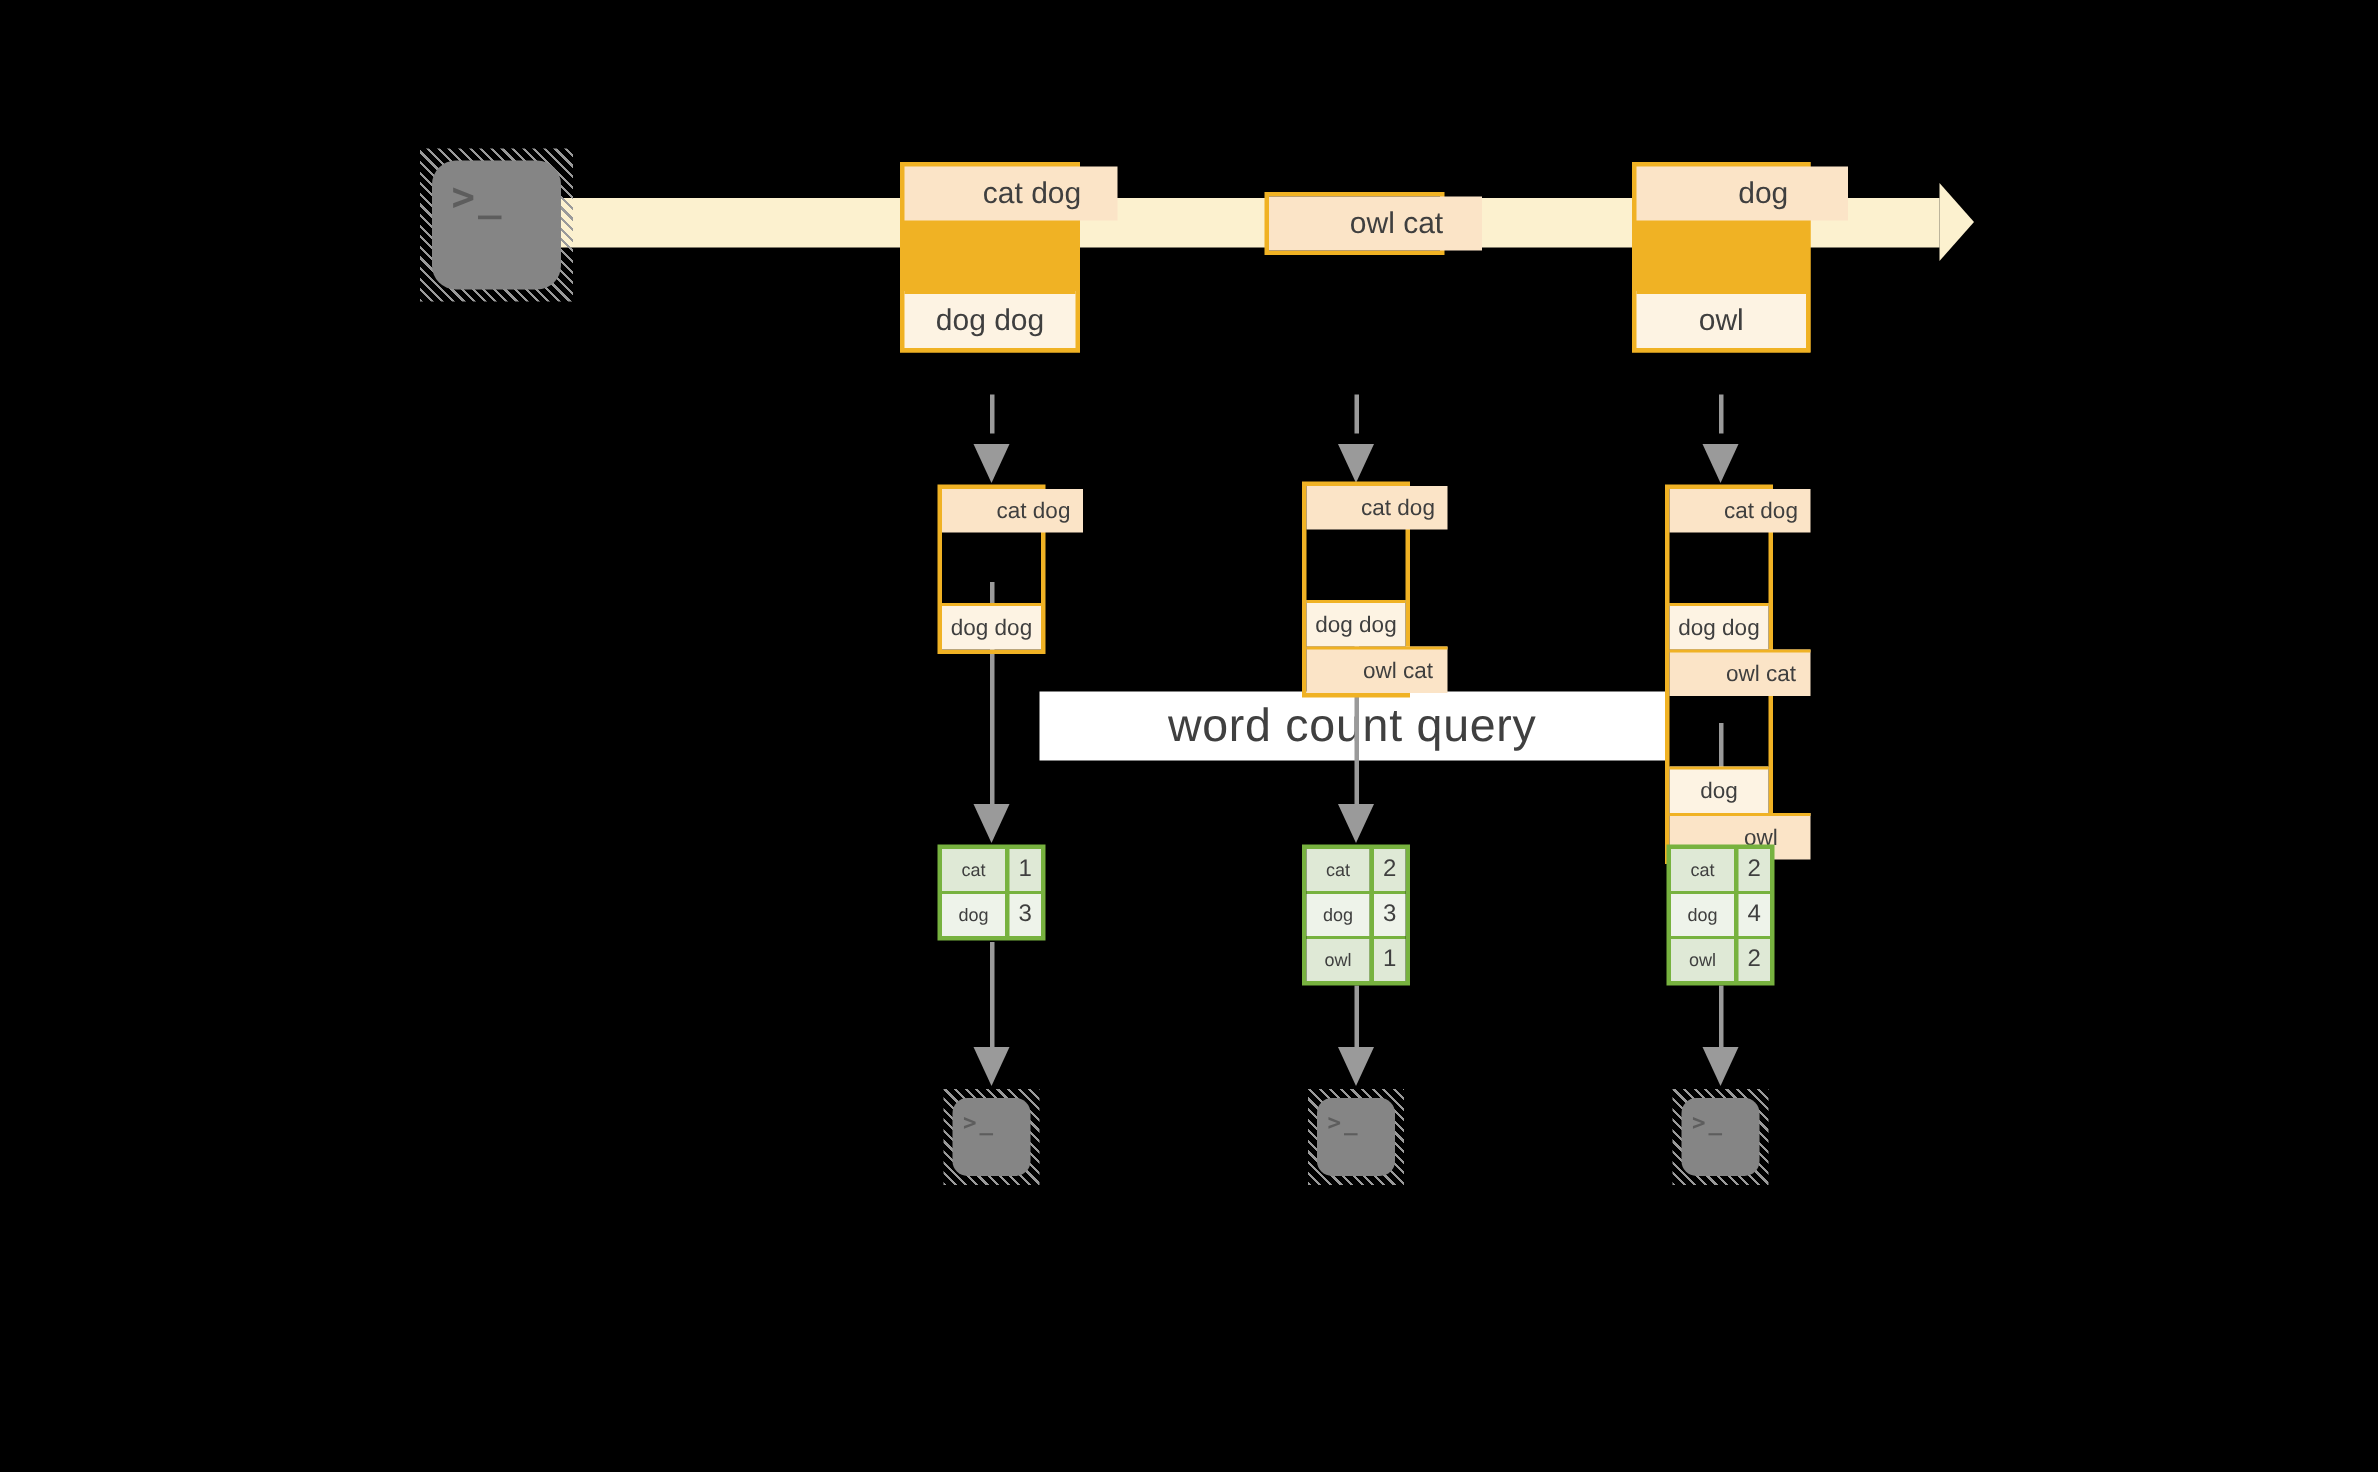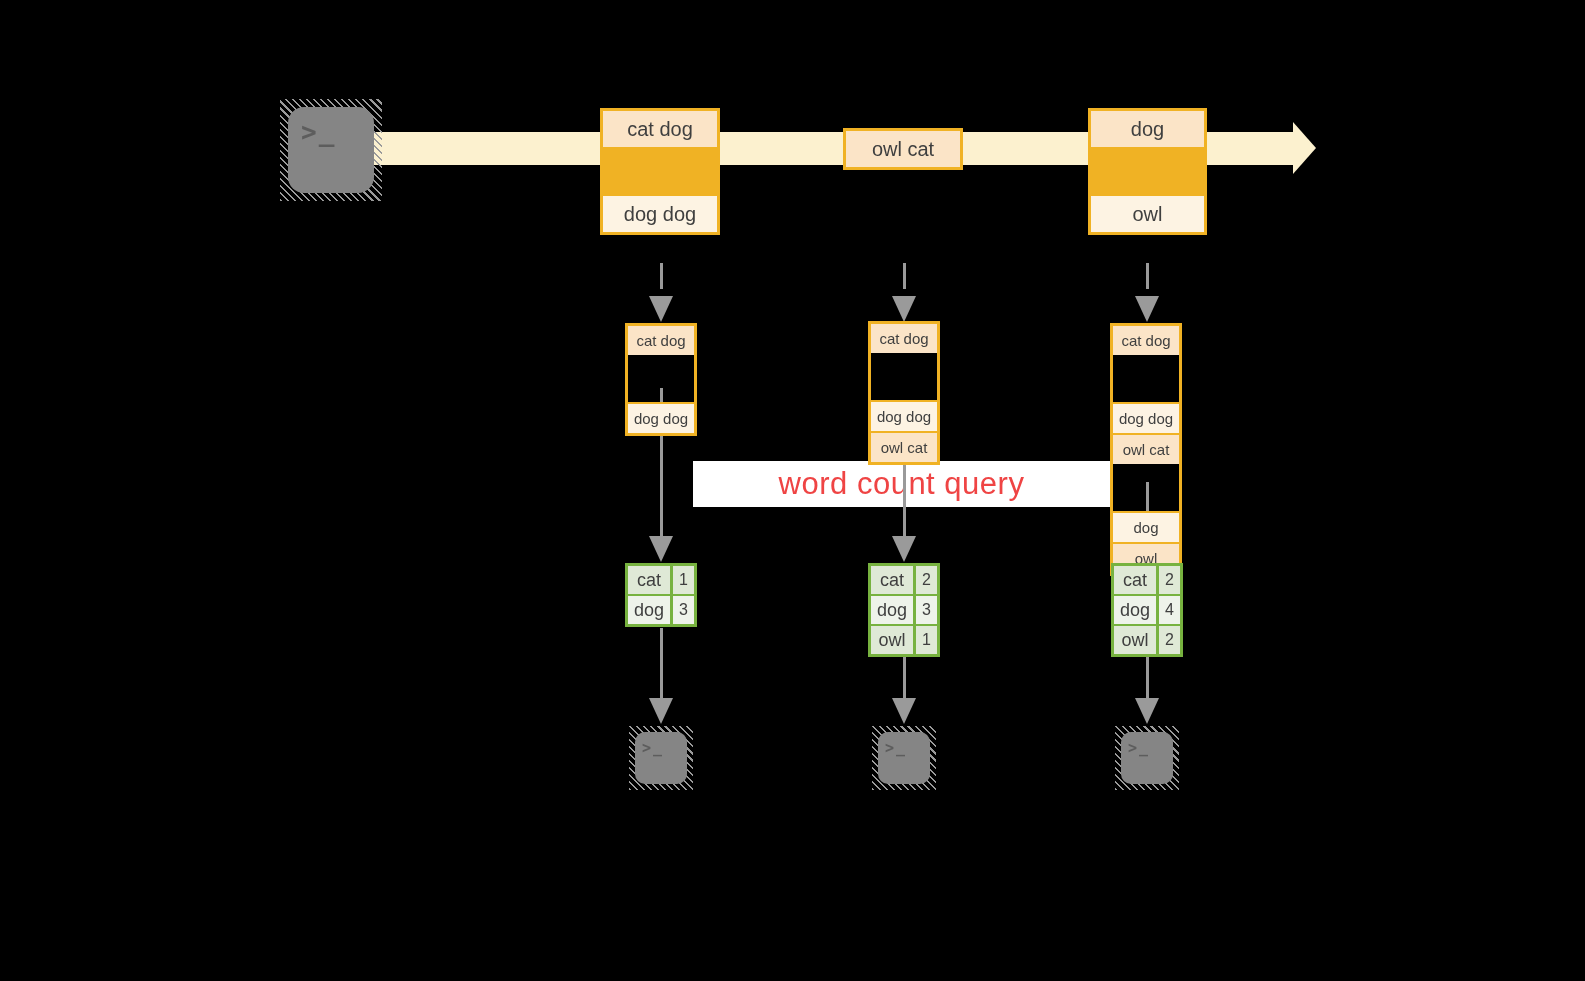--- a/index.html
+++ b/index.html
@@ -29,43 +29,43 @@
   .batch-row{width:100%;height:36px;display:flex;align-items:center;justify-content:center;
     font-size:20px;color:var(--text);}
   .batch-row + .batch-row{border-top:2px solid var(--box-border);}
 
   
   .state{position:absolute;border:3px solid var(--box-border);z-index:3;width:66px;}
   .state-row{width:100%;height:29px;display:flex;align-items:center;justify-content:center;
     font-size:15px;color:var(--text);}
   .state-row + .state-row{border-top:2px solid var(--box-border);}
 
-  .fill-dark{background:var(--box-fill-dark);}
+  .fill-dark{background:var(--box-fill-dark);padding-left:28px;}
   .fill-light{background:var(--box-fill-light);margin-top:47px;}
 
   
   .wc{position:absolute;border:3px solid var(--table-border);z-index:3;width:66px;}
   .wc-row{display:flex;height:28px;}
   .wc-row + .wc-row{border-top:2px solid var(--table-border);}
-  .wc-word{width:42px;display:flex;align-items:center;justify-content:center;font-size:18px;color:var(--text);}
+  .wc-word{width:42px;display:flex;align-items:center;justify-content:center;font-size:12px;color:var(--text);}
   .wc-num{width:21px;border-left:3px solid var(--table-border);display:flex;align-items:center;justify-content:center;
     font-size:16px;color:var(--text);}
   .g-dark{background:var(--table-fill-dark);}
   .g-light{background:var(--table-fill-light);}
 
   
   .vline{position:absolute;width:3px;background:var(--arrow);z-index:2;}
   .vhead{position:absolute;width:0;height:0;z-index:2;
     border-left:12px solid transparent;border-right:12px solid transparent;
     border-top:26px solid var(--arrow);}
 
   
   .query-band{position:absolute;left:693px;top:461px;width:417px;height:46px;background:var(--query-band-bg);
     display:flex;align-items:center;justify-content:center;z-index:1;}
-  .query-label{font-size:31px;color:#ef4444;letter-spacing:0.5px;}
+  .query-label{font-size:31px;color:#404040;letter-spacing:0.5px;}
 </style>
 </head>
 <body>
 
 <div class="canvas">
 
   <div class="stream-shaft"></div>
   <div class="stream-head"></div>
 
   <div class="terminal term-src">

